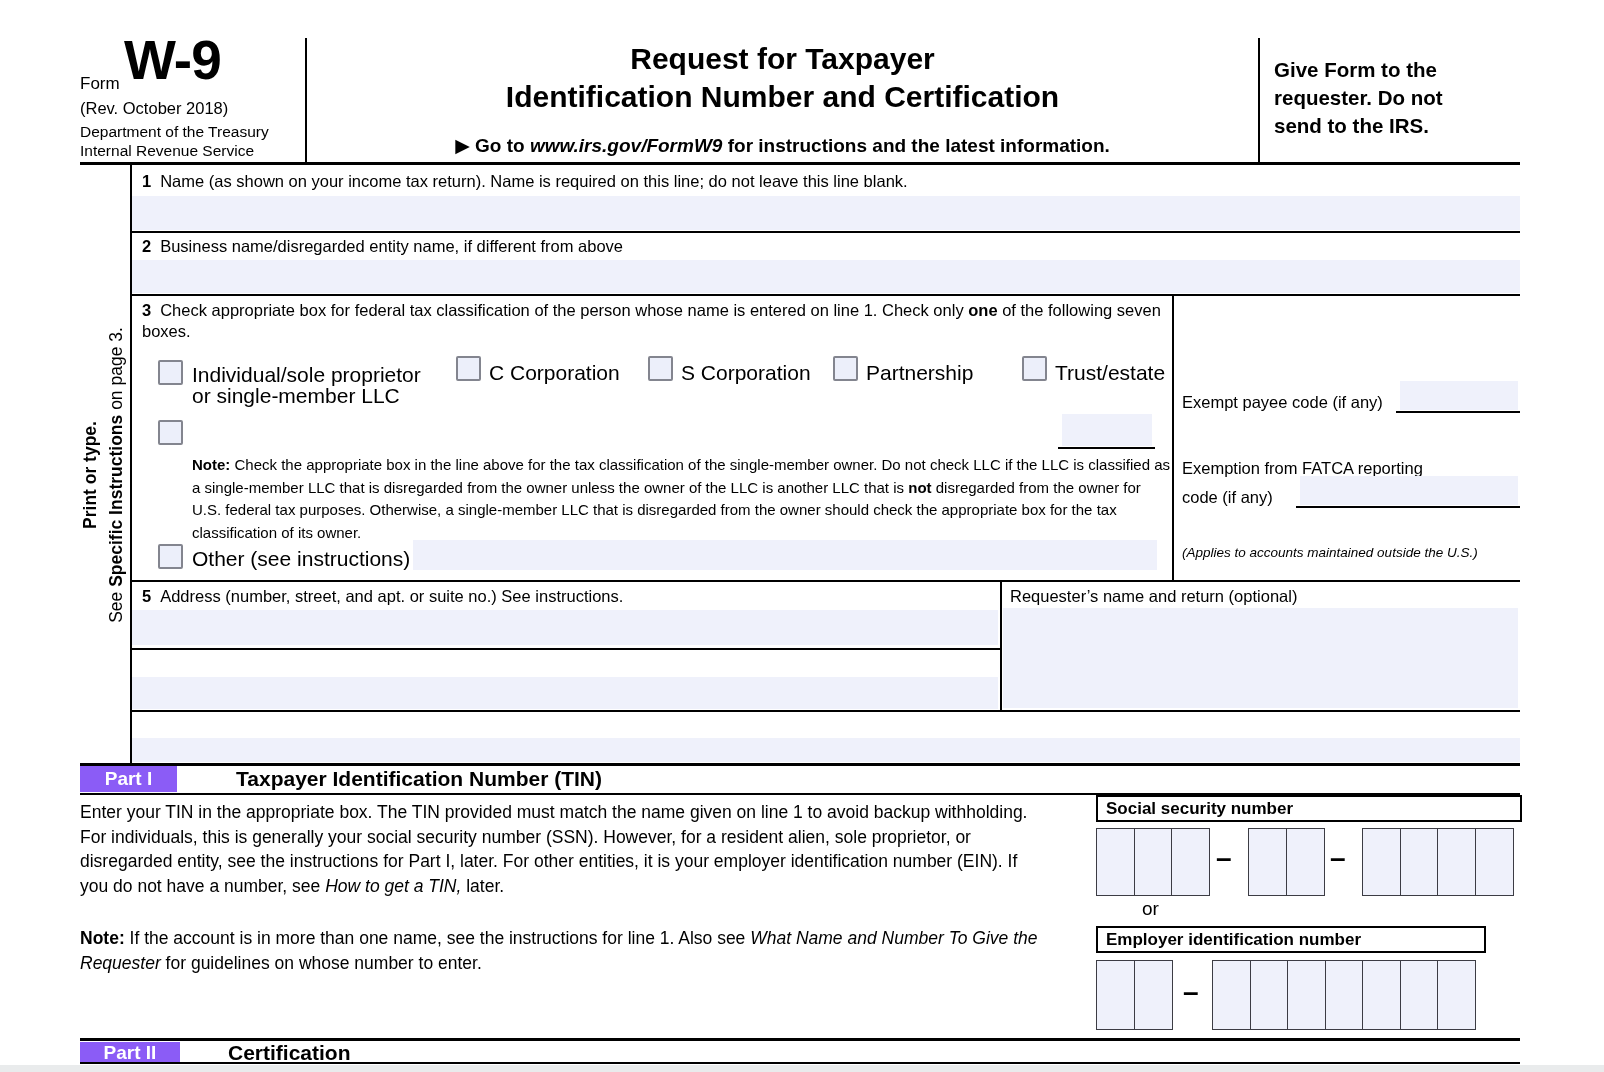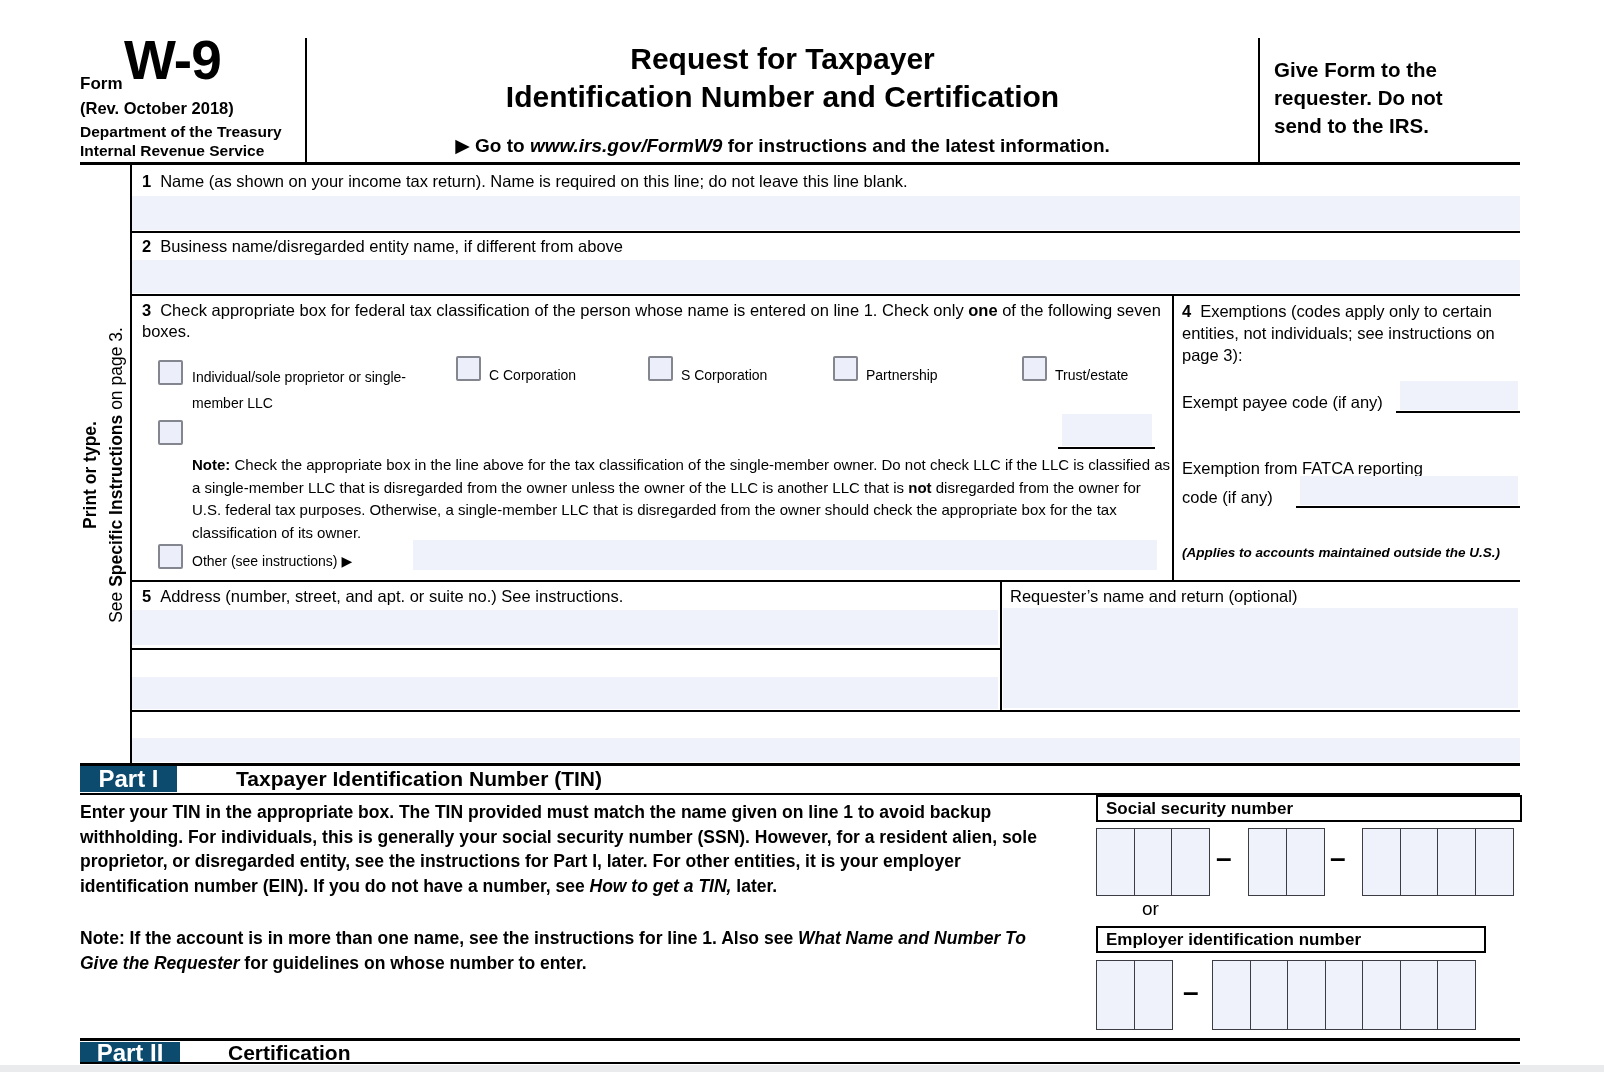--- a/index.html
+++ b/index.html
@@ -1,27 +1,27 @@
 <!DOCTYPE html>
 <html><head>
 <meta charset="utf-8">
 <style>
   html,body{margin:0;padding:0;background:#fff;}
   #stage{position:relative;width:1604px;height:1072px;background:#ffffff;overflow:hidden;
          font-family:"Liberation Sans","DejaVu Sans",sans-serif;color:#000;}
-  .abs{position:absolute;font-weight:bold;}
+  .abs{position:absolute;}
   .hline{position:absolute;background:#000;}
   .vline{position:absolute;background:#000;}
   .field{position:absolute;background:#eff1fb;}
   .lbl{position:absolute;font-size:16.5px;line-height:21px;}
   .num{font-weight:bold;margin-right:9px;}
   .cb{position:absolute;width:21px;height:21px;background:#eceffa;border:2px solid #83858f;border-radius:2px;}
-  .cblbl{position:absolute;font-size:14px;line-height:26px;}
+  .cblbl{position:absolute;font-size:21px;line-height:21px;}
   .note{position:absolute;font-size:15px;line-height:22.5px;}
-  .partbox{position:absolute;background:#0c4a6e;color:#fff;font-weight:bold;font-size:24px;
+  .partbox{position:absolute;background:#8b5cf6;color:#fff;font-weight:bold;font-size:19px;
            display:flex;align-items:center;justify-content:center;}
   .parttitle{position:absolute;font-weight:bold;font-size:21px;}
   .labelbox{position:absolute;border:2px solid #000;background:#fff;font-weight:bold;
             font-size:17px;line-height:23px;padding-left:8px;}
   .cellgroup{position:absolute;display:flex;}
   .cell{width:37px;background:#eff1fb;border:1.5px solid #3c3c44;margin-left:-1.5px;height:100%;}
   .cell:first-child{margin-left:0;}
   .dash{position:absolute;font-weight:bold;font-size:28px;}
   .bigtitle{position:absolute;left:310px;width:945px;text-align:center;font-weight:bold;
             font-size:30px;line-height:38px;}
@@ -94,21 +94,20 @@
   <div class="hline" style="left:1058px;top:447px;width:97px;height:2px;"></div>
 
   <div class="note" style="left:192px;top:454px;width:982px;"><b>Note:</b><span> Check the appropriate box in the line above for the tax classification of the single-member owner.  Do not check LLC if the LLC is classified as a single-member LLC that is disregarded from the owner unless the owner of the LLC is another LLC that is </span><b>not</b><span> disregarded from the owner for U.S. federal tax purposes. Otherwise, a single-member LLC that is disregarded from the owner should check the appropriate box for the tax classification of its owner.</span></div>
 
   <div class="cb" style="left:158px;top:544px;"></div>
   <div class="cblbl" style="left:192px;top:548px;"><span>Other (see instructions) </span><span>▶</span></div>
   <div class="field" style="left:413px;top:540px;width:744px;height:30px;"></div>
 
   <div class="vline" style="left:1172px;top:294px;width:2px;height:286px;"></div>
 
-  <div class="lbl" style="left:1182px;top:300px;width:320px;line-height:22px;"><span class="num">4</span><span>Exemptions (codes apply only to certain entities, not individuals; see instructions on page 3):</span></div>
 
   <div class="lbl" style="left:1182px;top:392px;">Exempt payee code (if any)</div>
   <div class="field" style="left:1400px;top:381px;width:118px;height:29px;"></div>
   <div class="hline" style="left:1396px;top:411px;width:124px;height:2px;"></div>
 
   <div class="lbl" style="left:1182px;top:458px;">Exemption from FATCA reporting</div>
   <div class="lbl" style="left:1182px;top:487px;">code (if any)</div>
   <div class="field" style="left:1300px;top:476px;width:218px;height:29px;"></div>
   <div class="hline" style="left:1296px;top:506px;width:224px;height:2px;"></div>
 

